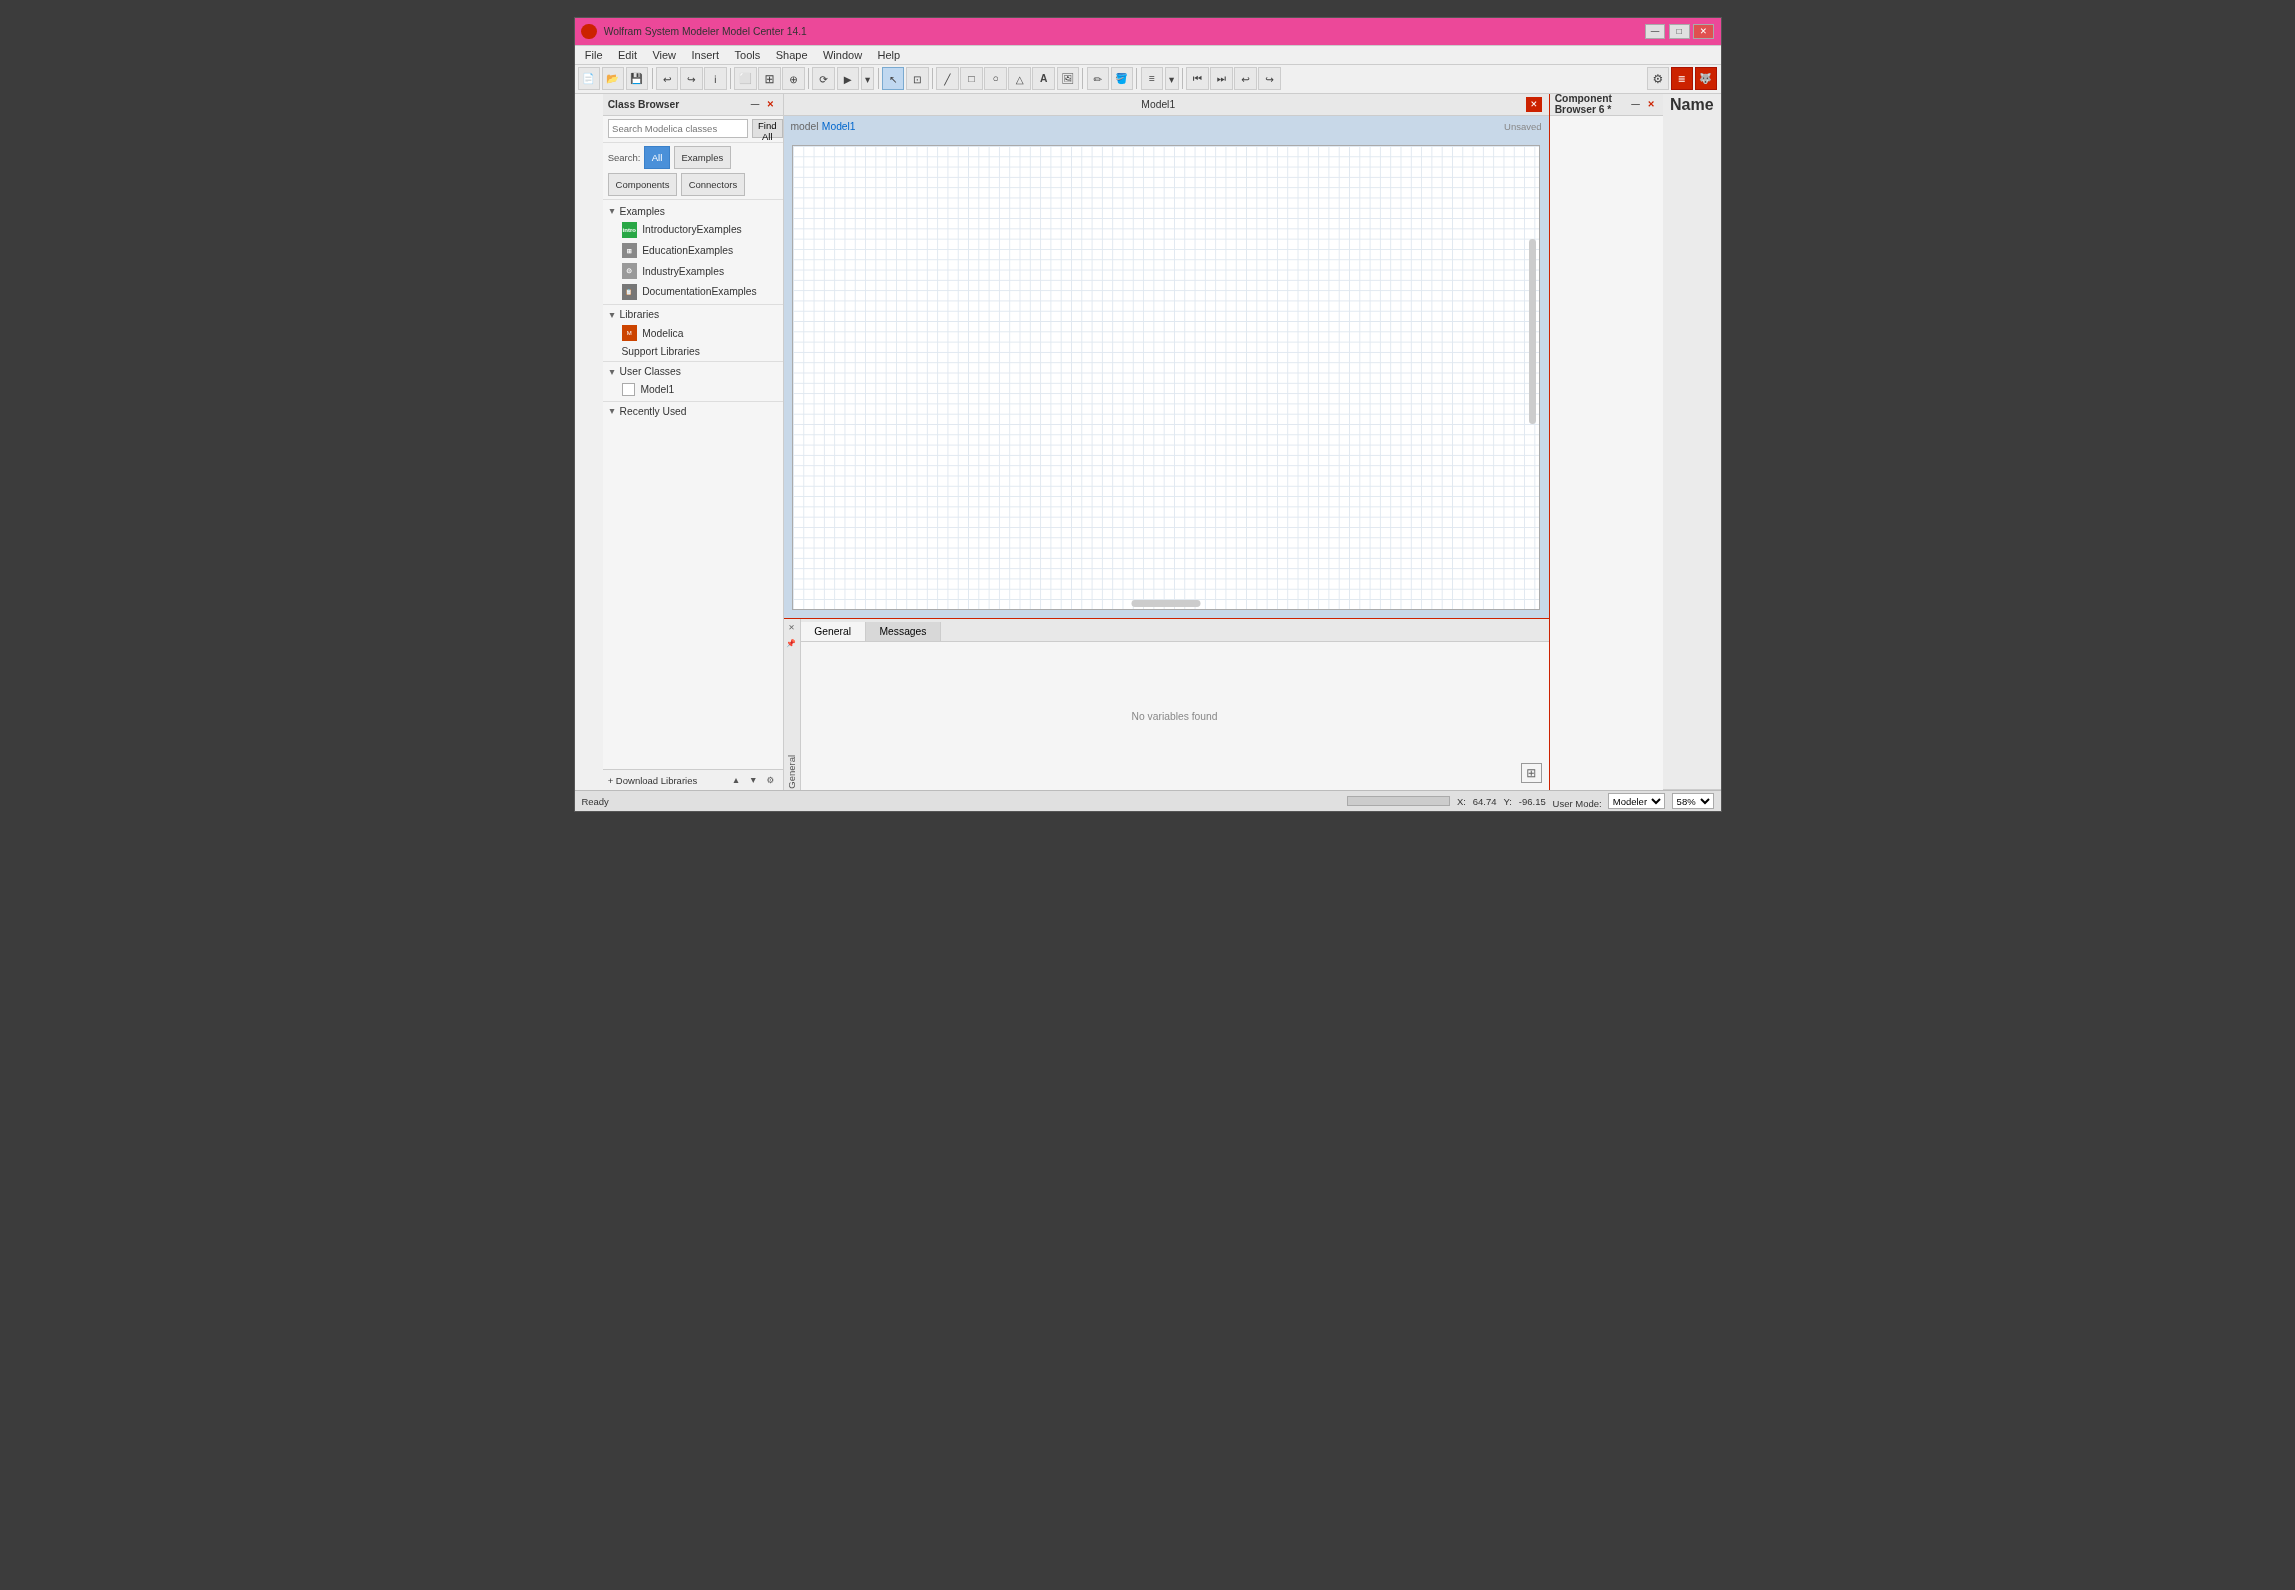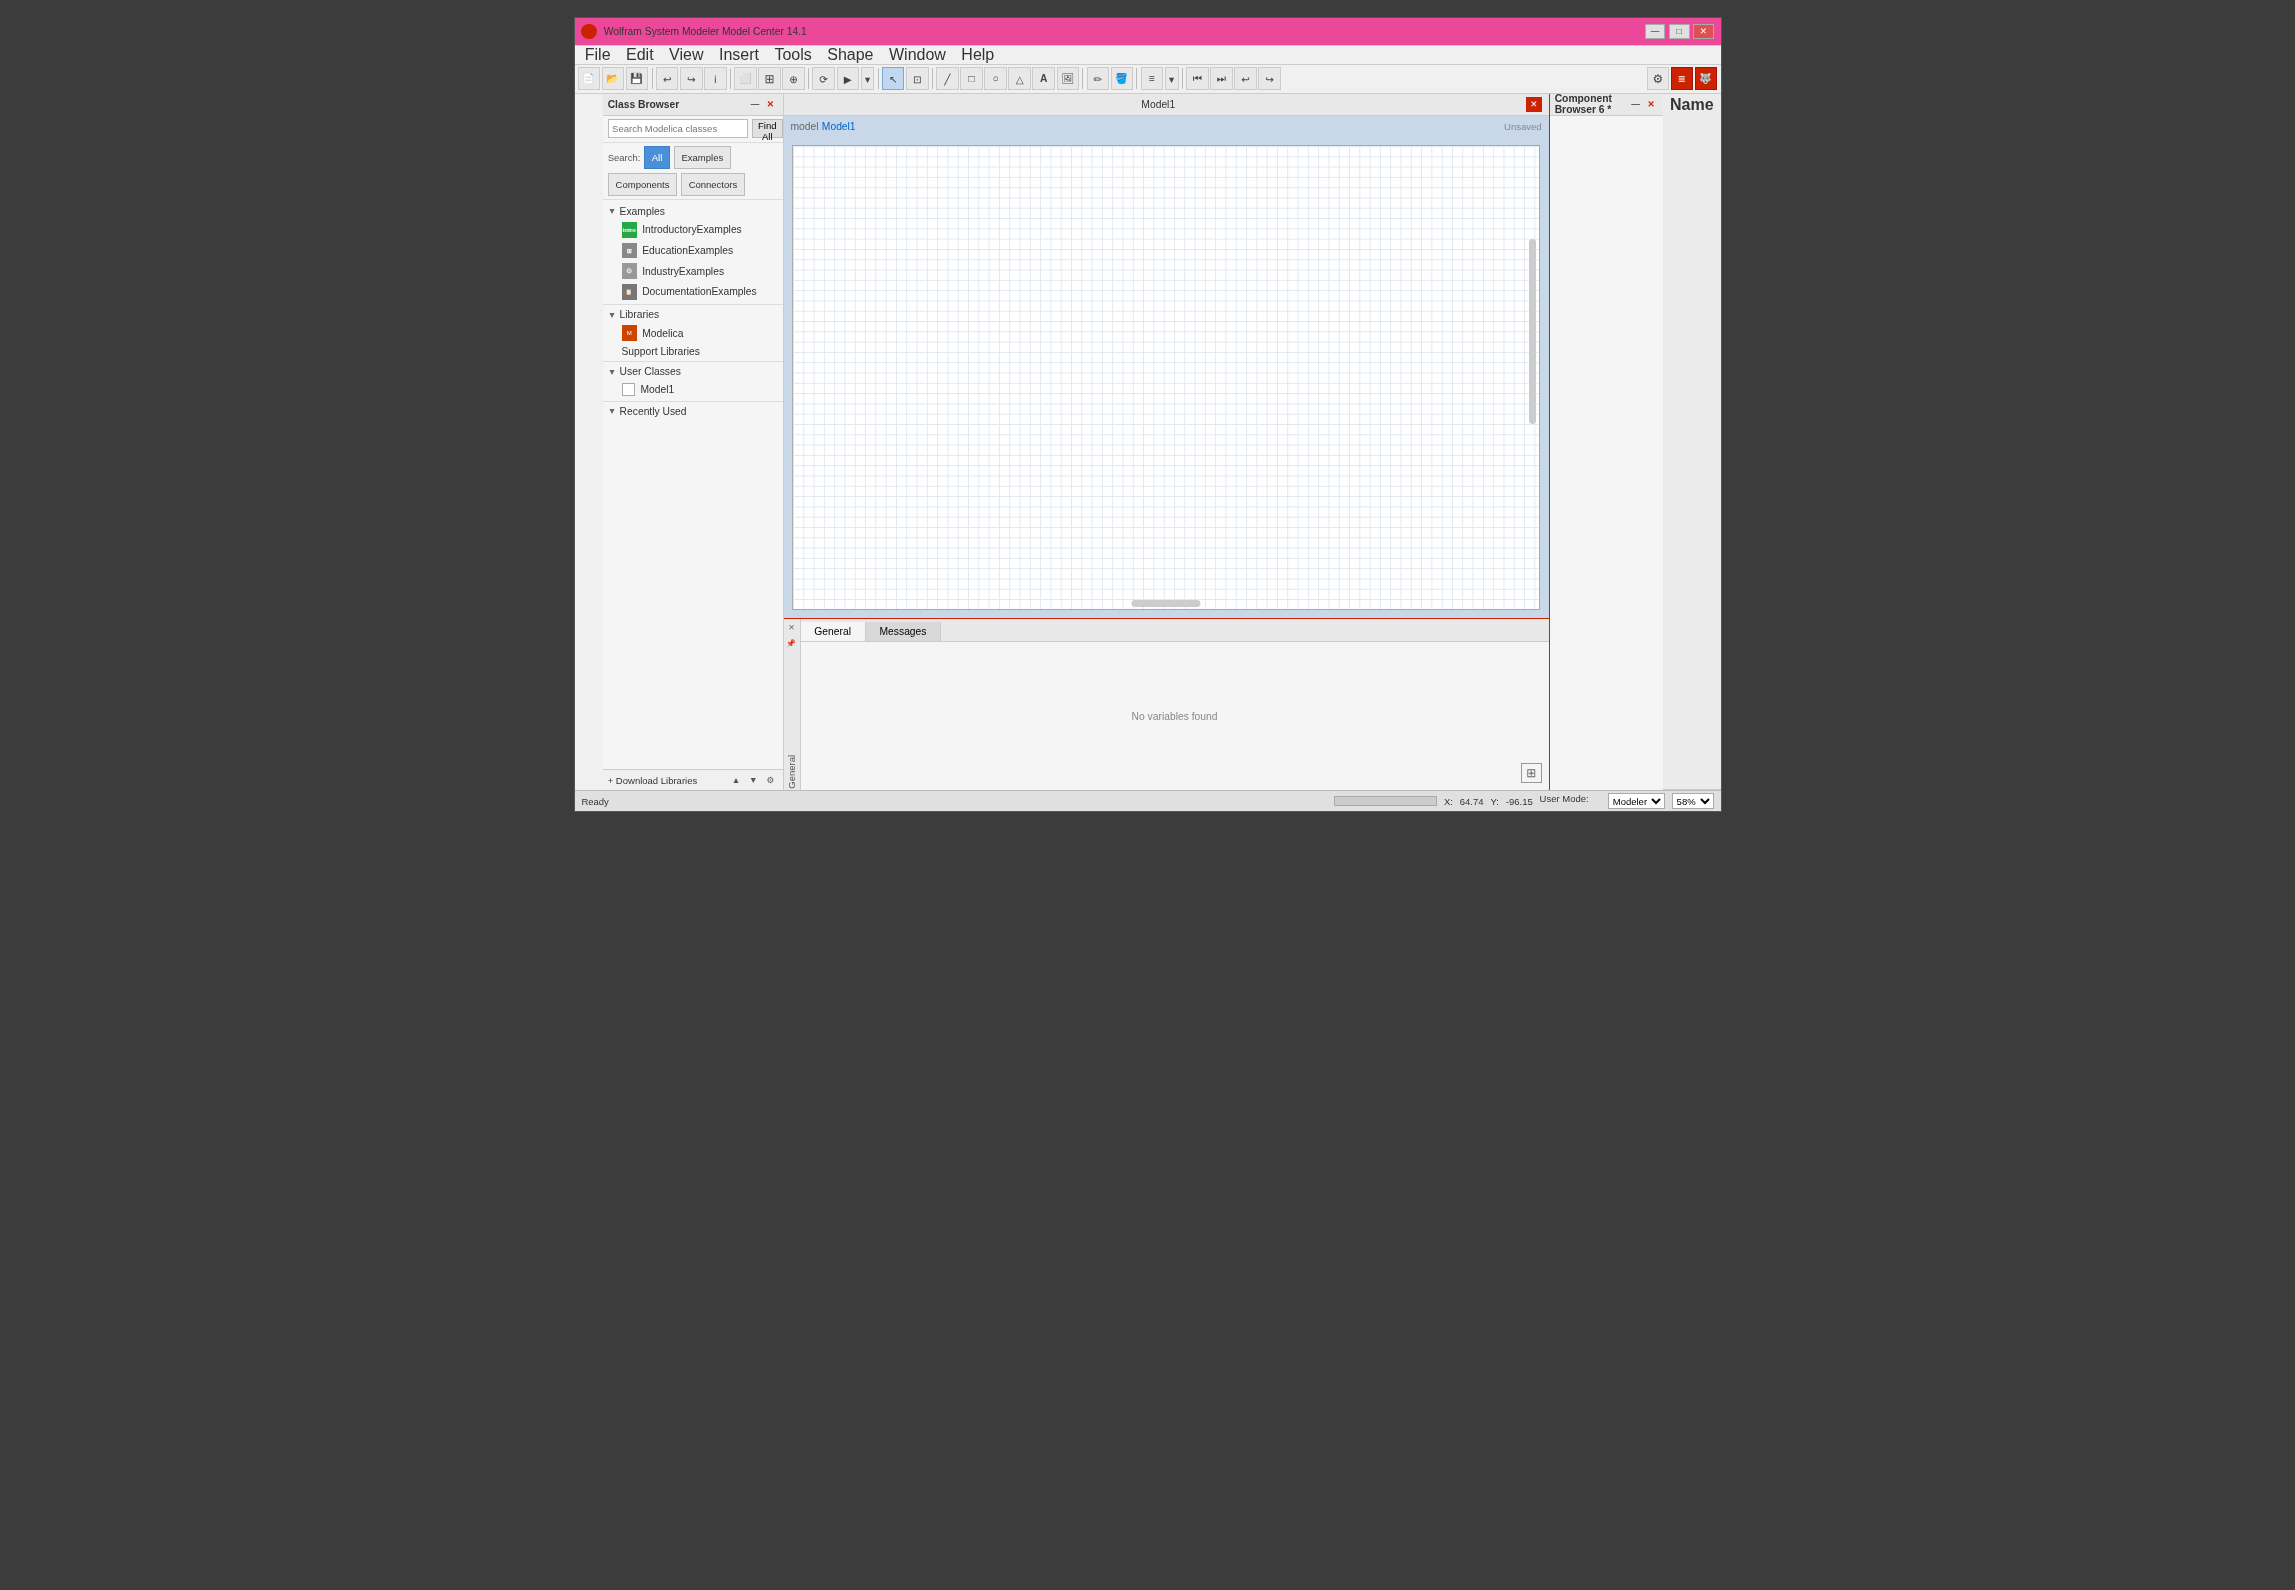--- a/index.html
+++ b/index.html
@@ -62,21 +62,21 @@
       height: 19px;
       display: flex;
       align-items: center;
       padding: 0 3.4px;
       border-bottom: 0.9px solid #ccc;
       flex-shrink: 0;
       gap: 1.7px;
     }
     .menu-item {
       padding: 1.7px 6.9px;
-      font-size: 16px;
+      font-size: 11px;
       color: #333;
       cursor: pointer;
       text-align: center;
     }
     
     
     .toolbar {
       background: #f0f0f0;
       height: 29px;
       display: flex;
@@ -555,22 +555,22 @@
     .status-text { flex: 1; }
     .status-progress {
       width: 103px;
       height: 10.3px;
       background: #ccc;
       border: 0.9px solid #aaa;
     }
     .status-coord { font-size: 9.5px; }
     .status-dropdown {
       display: flex;
-      align-items: flex-start;
-      gap: 19px;
+      align-items: flex-end;
+      gap: 6px;
       font-size: 9.5px;
     }
     .status-select {
       height: 15.5px;
       font-size: 9.5px;
       border: 0.9px solid #aaa;
       background: white;
     }
   </style>
 </head>

